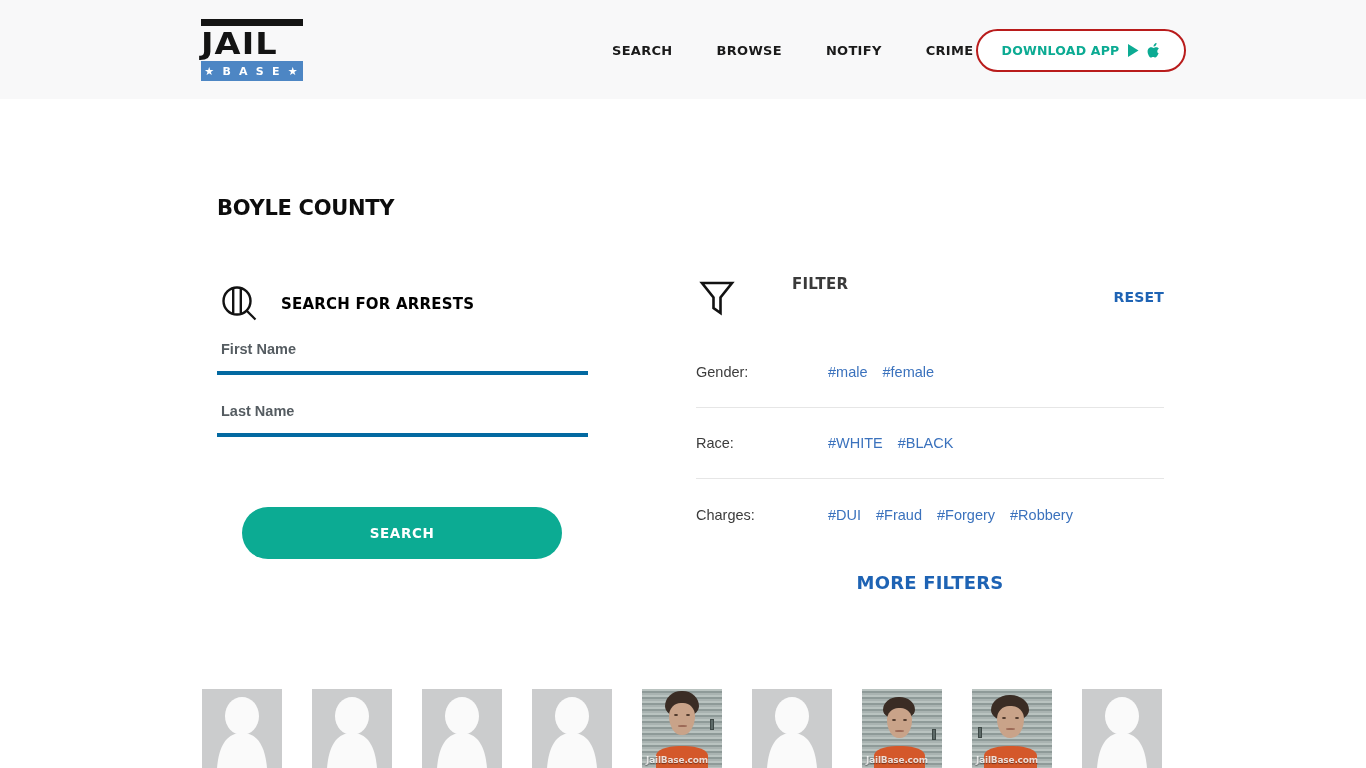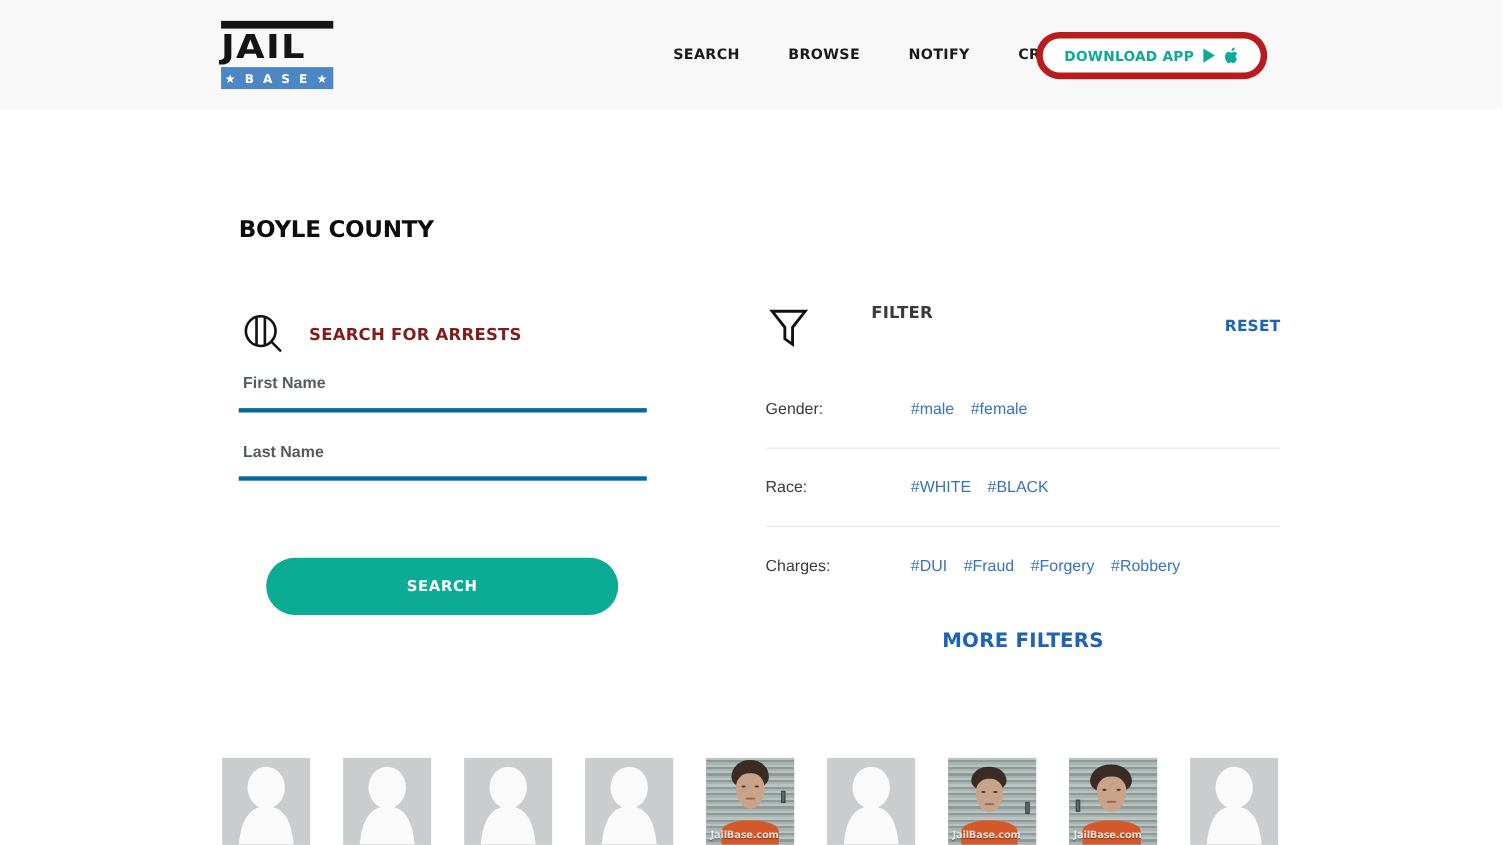--- a/index.html
+++ b/index.html
@@ -61,23 +61,23 @@
     font-weight: bold;
     letter-spacing: 0.3px;
     color: #1a1a1a;
     text-decoration: none;
     padding: 0 22px;
     line-height: 24px;
     white-space: nowrap;
     cursor: pointer;
   }
   .download-btn {
-    position: absolute; top: 29px; left: 942px;
+    position: absolute; top: 29px; left: 976px;
     width: 210px; height: 43px;
-    border: 6px solid #b91c1c;
+    border: 2px solid #b91c1c;
     border-radius: 22px;
     display: flex; align-items: center; justify-content: center;
     gap: 8px;
     cursor: pointer;
     background: #ffffff;
   }
   .download-label {
     font-family: "DejaVu Sans", sans-serif;
     font-size: 12.5px;
     font-weight: bold;
@@ -98,21 +98,21 @@
     margin: 0;
   }
 
   
   .search-panel { position: absolute; left: 217px; top: 275px; width: 371px; }
   .section-head { display: flex; align-items: center; gap: 20px; height: 58px; }
   .section-title {
     font-family: "DejaVu Sans", sans-serif;
     font-size: 15px; font-weight: bold;
     letter-spacing: 0.2px;
-    color: #7f1d1d;
+    color: #000000;
   }
   .field { position: relative; margin-top: 0; }
   .field input {
     width: 371px; height: 42px;
     border: none;
     border-bottom: 4px solid #0369a1;
     outline: none;
     font-family: "Liberation Sans", sans-serif;
     font-size: 14.5px;
     color: #3c3c3c;

